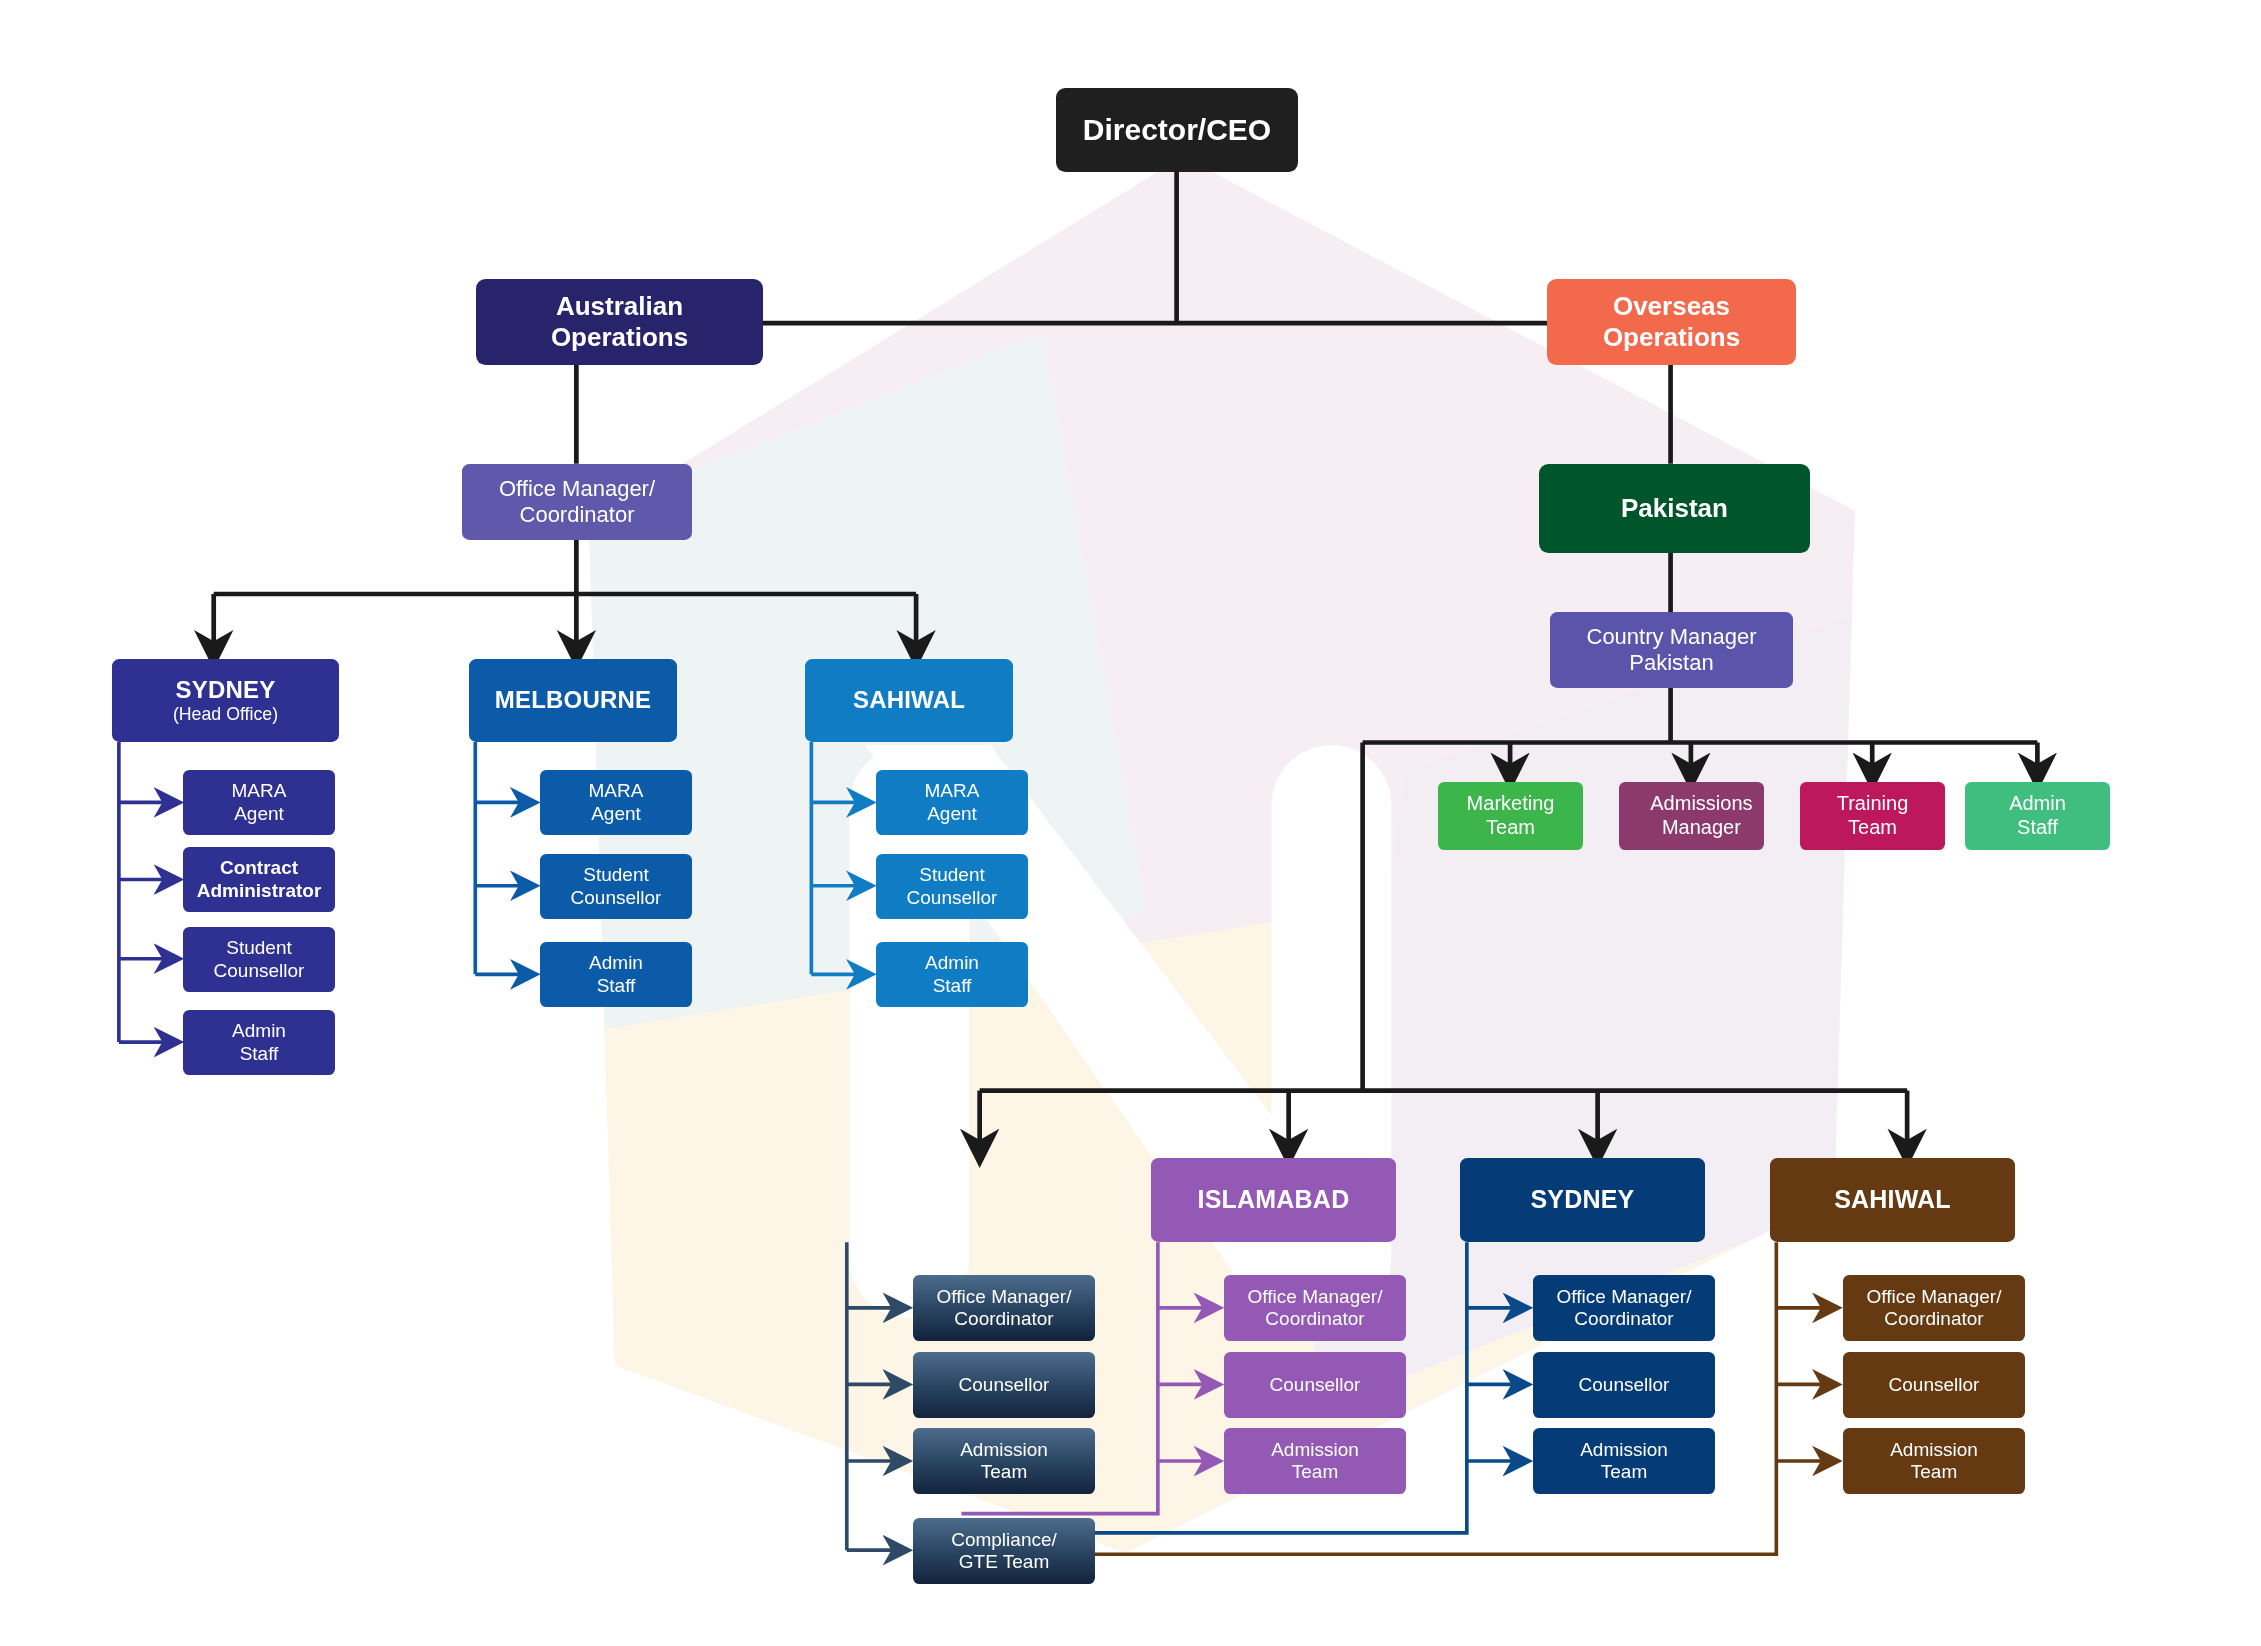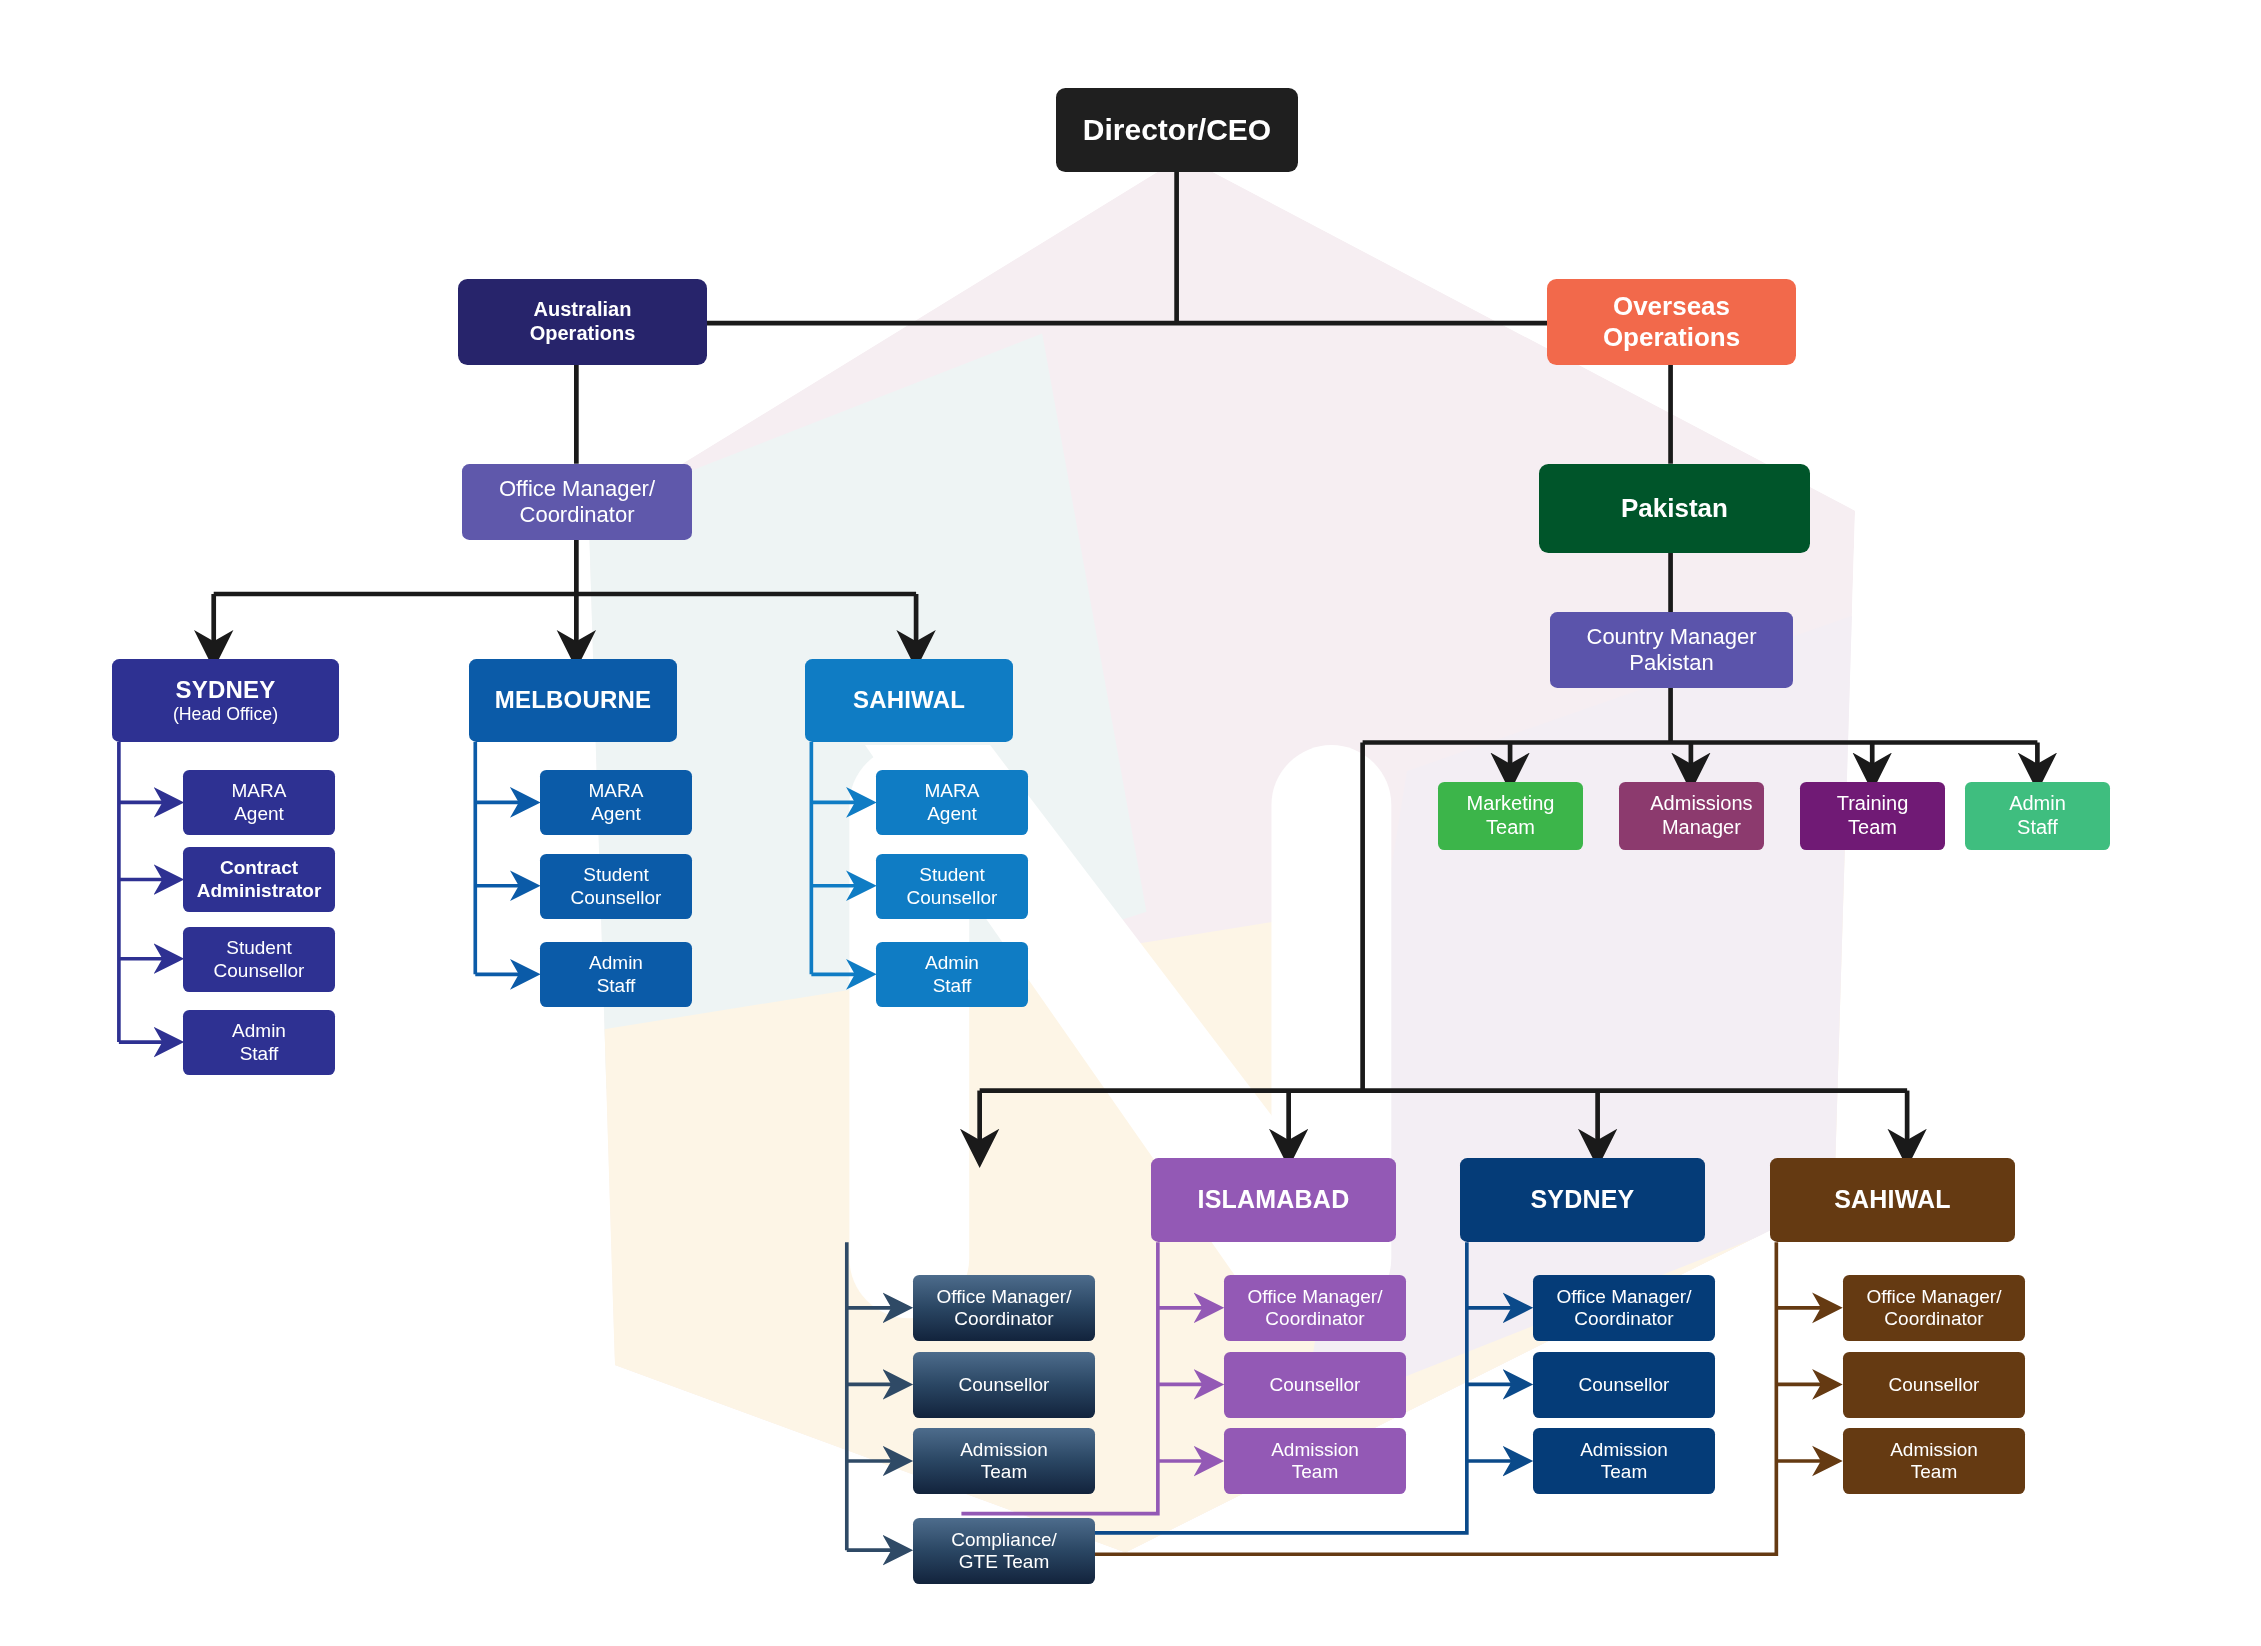--- a/index.html
+++ b/index.html
@@ -214,21 +214,21 @@
     </g>
     <g fill="none" stroke="#653a12" stroke-width="7" marker-end="url(#ar-sh)">
       <path d="M3409,2510 L3521,2510"></path>
       <path d="M3409,2657 L3521,2657"></path>
       <path d="M3409,2804 L3521,2804"></path>
     </g>
   </svg>
 
   <div class="node big" style="left:1056px; top:88px; width:242px; height:84px; background:#1f1f1f; font-size:30px;">Director/CEO</div>
 
-  <div class="node big" style="left:458px; top:279px; width:249px; height:86px; background:#27246b; font-size:20px;">Australian
+  <div class="node big" style="left:476px; top:279px; width:287px; height:86px; background:#27246b; font-size:26px;">Australian
 Operations</div>
 
   <div class="node big" style="left:1547px; top:279px; width:249px; height:86px; background:#f2694b; font-size:26px;">Overseas
 Operations</div>
 
   <div class="node" style="left:462px; top:464px; width:230px; height:76px; background:#5f58ab; font-size:22px;">Office Manager/
 Coordinator</div>
 
   <div class="node big" style="left:1539px; top:464px; width:271px; height:89px; background:#00552a; font-size:26px;">Pakistan</div>
 
@@ -261,21 +261,21 @@
 Agent</div>
   <div class="node leaf" style="left:876px; top:854px; width:152px; height:65px; background:#0f7cc4; font-size:19px;">Student
 Counsellor</div>
   <div class="node leaf" style="left:876px; top:942px; width:152px; height:65px; background:#0f7cc4; font-size:19px;">Admin
 Staff</div>
 
   <div class="node leaf" style="left:1438px; top:782px; width:145px; height:68px; background:#3cb54a; font-size:20px;">Marketing
 Team</div>
   <div class="node leaf" style="left:1619px; top:782px; width:145px; height:68px; background:#8c3a6e; font-size:20px;padding-left:25px;">Admissions
 Manager</div>
-  <div class="node leaf" style="left:1800px; top:782px; width:145px; height:68px; background:#701a75; font-size:20px;">Training
+  <div class="node leaf" style="left:1800px; top:782px; width:145px; height:68px; background:#be185d; font-size:20px;">Training
 Team</div>
   <div class="node leaf" style="left:1965px; top:782px; width:145px; height:68px; background:#3fbe7f; font-size:20px;">Admin
 Staff</div>
 
   <div class="node leaf" style="left:913px; top:1275px; width:182px; height:66px; font-size:19px;
               background:linear-gradient(180deg,#4d6c8c 0%,#2a4663 50%,#12233c 100%);">Office Manager/
 Coordinator</div>
   <div class="node leaf" style="left:913px; top:1352px; width:182px; height:66px; font-size:19px;
               background:linear-gradient(180deg,#4d6c8c 0%,#2a4663 50%,#12233c 100%);">Counsellor</div>
   <div class="node leaf" style="left:913px; top:1428px; width:182px; height:66px; font-size:19px;

